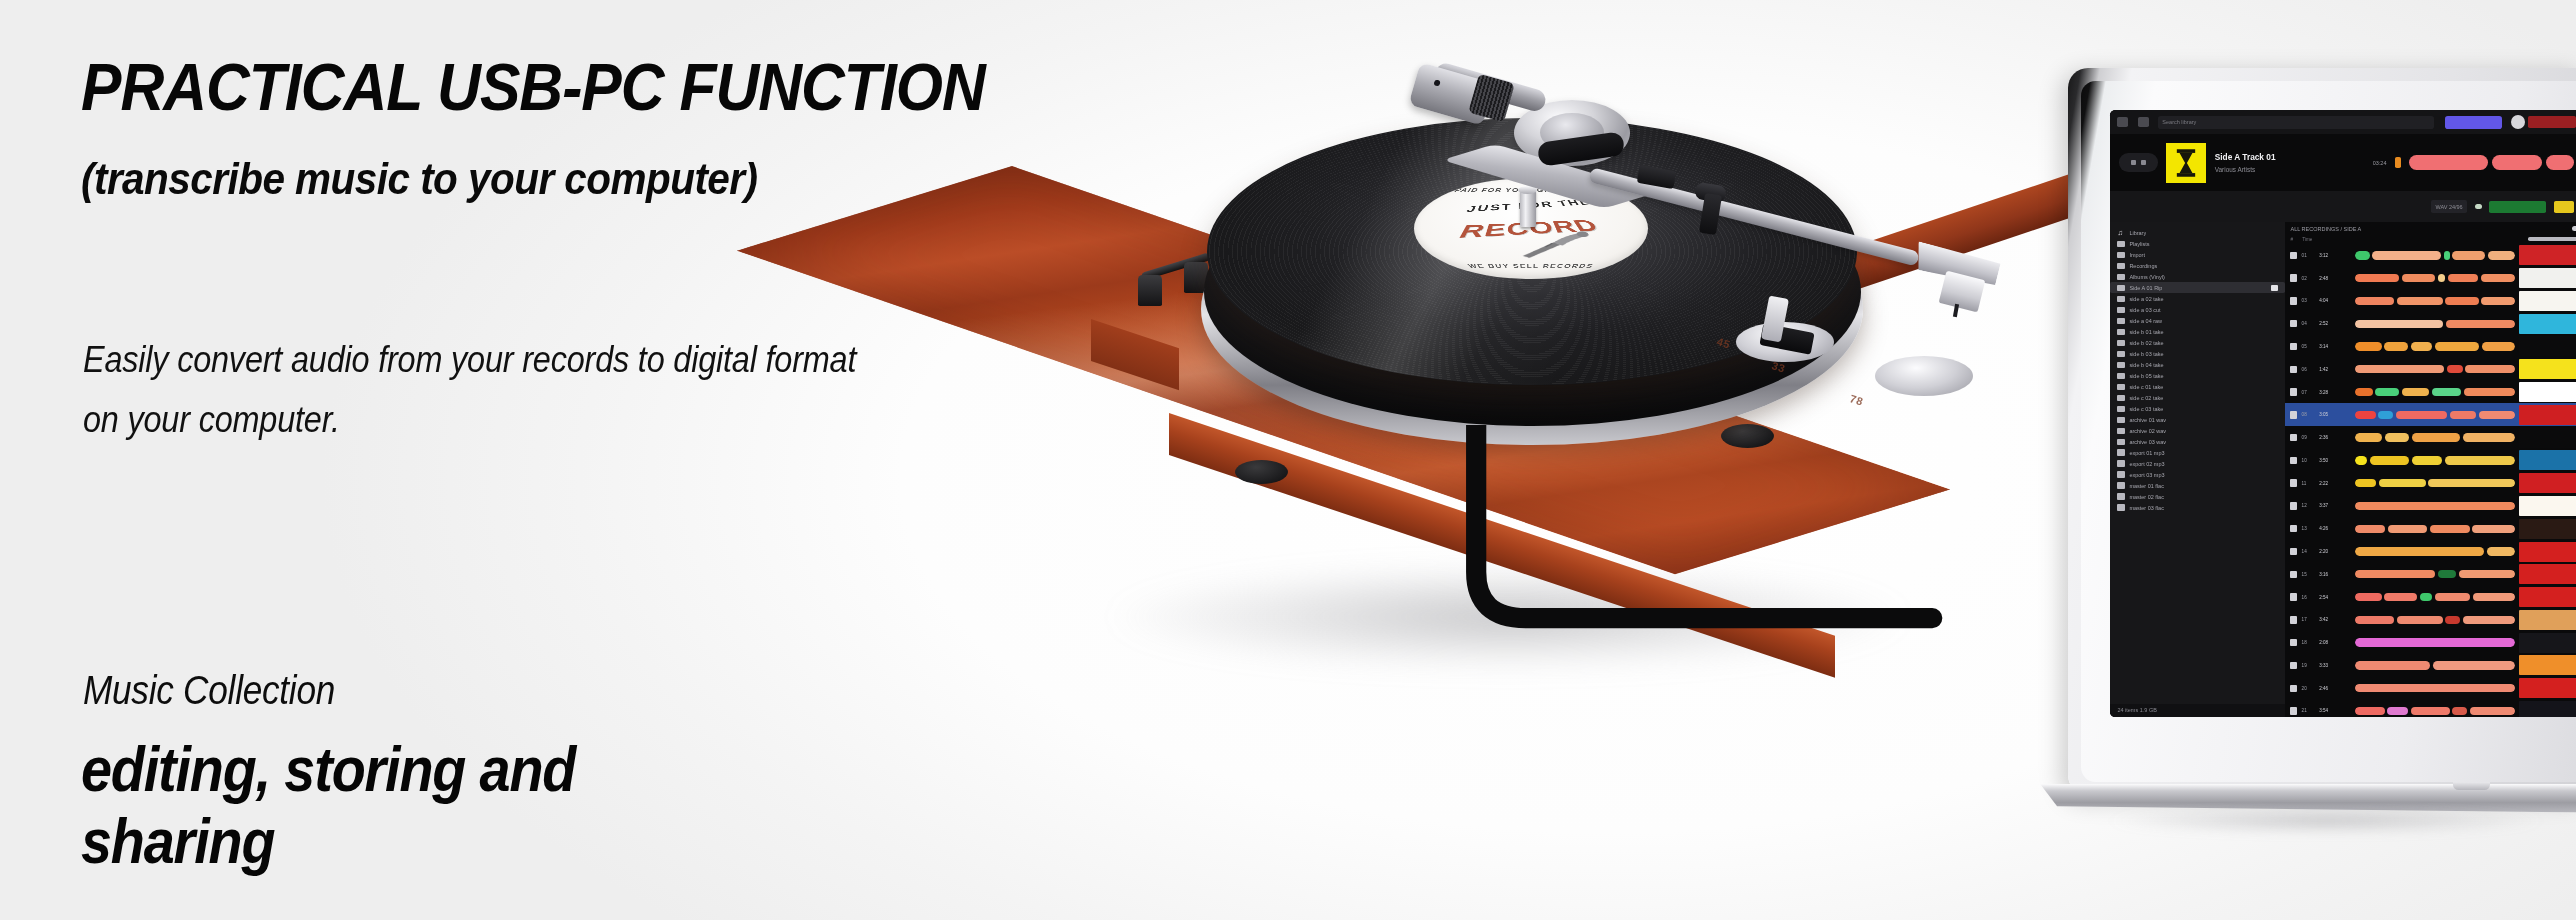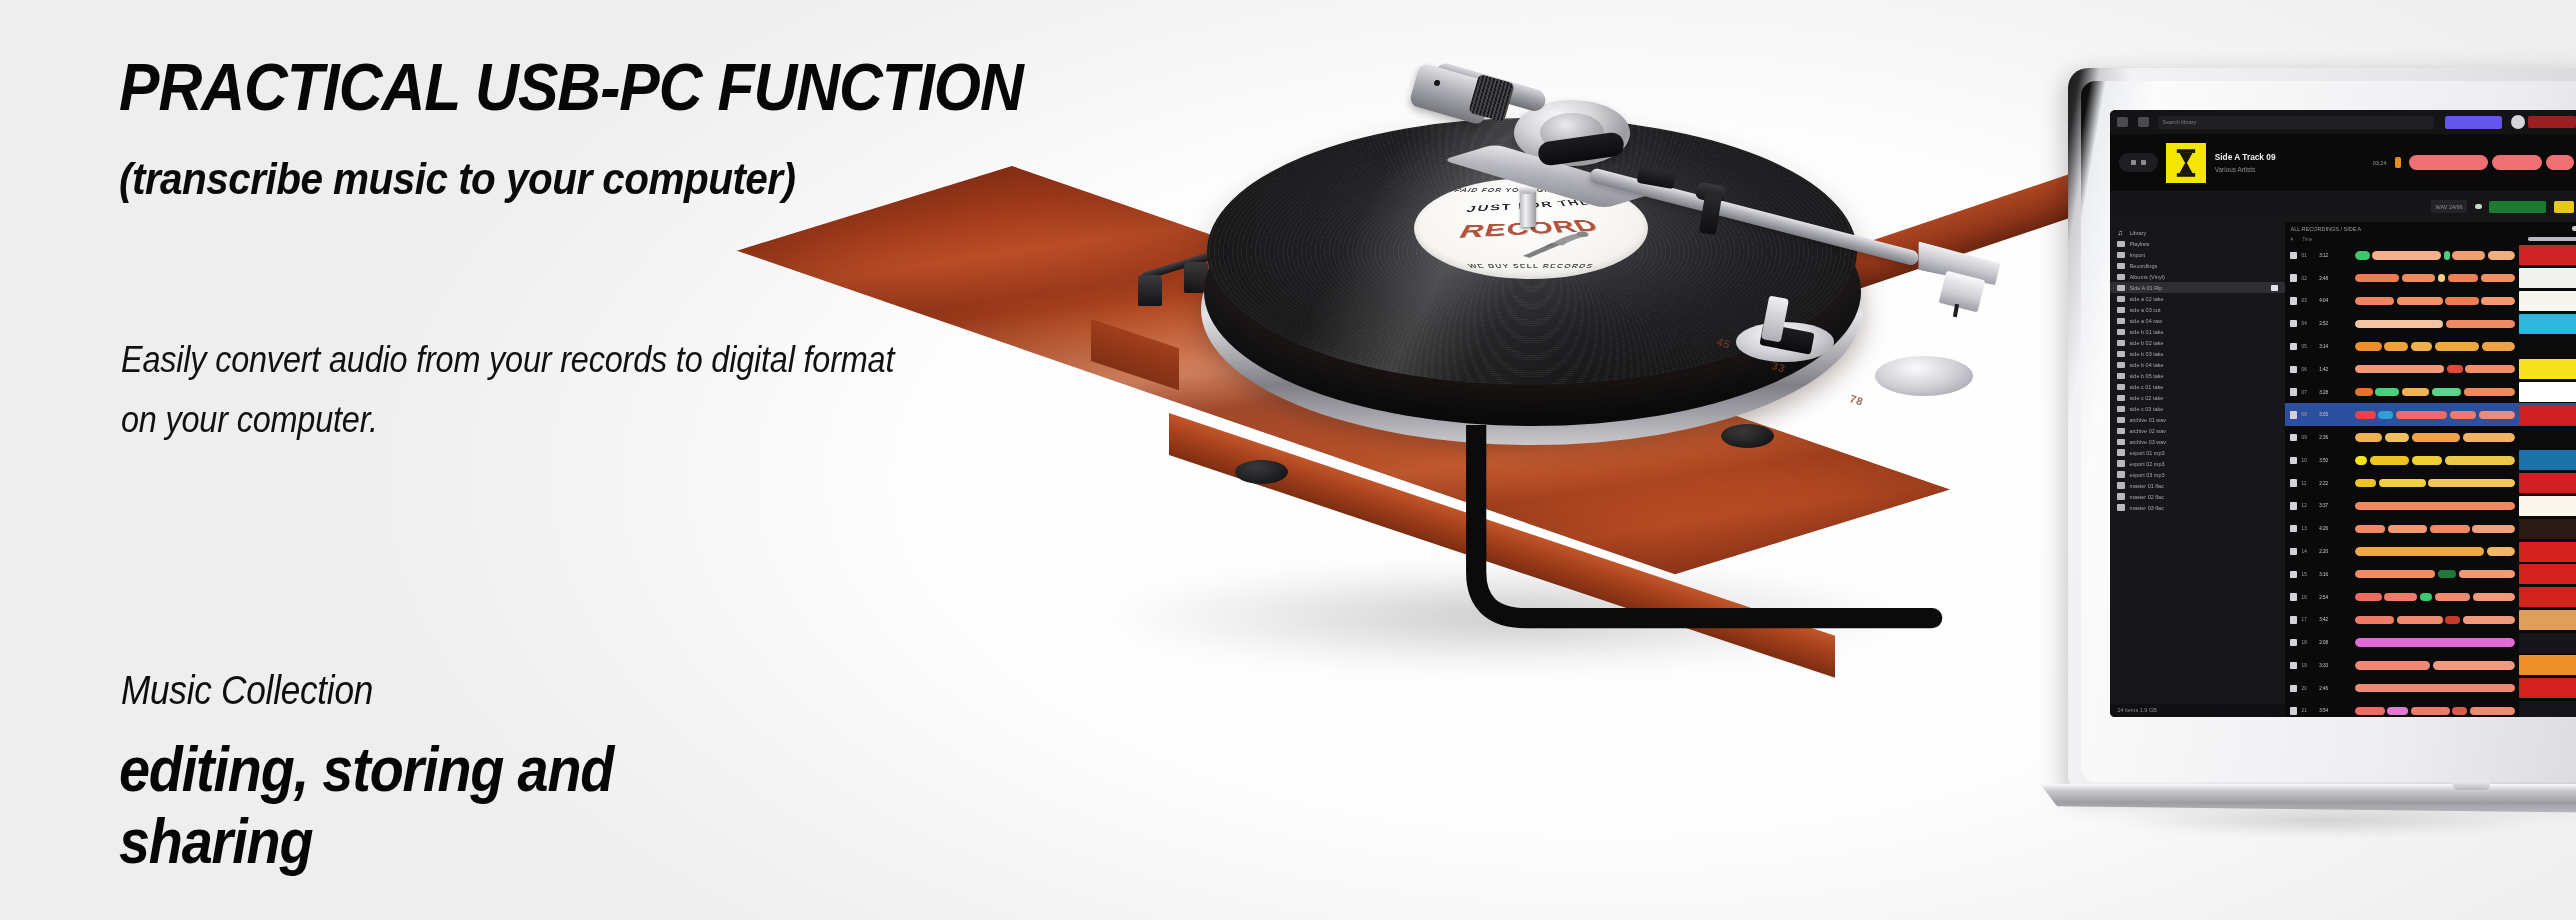--- a/index.html
+++ b/index.html
@@ -8,21 +8,21 @@
     background:#ffffff;
     font-family:"Liberation Sans", sans-serif;
   }
   #stage{position:relative;width:2576px;height:920px;overflow:hidden;
     background:
       radial-gradient(ellipse 1288px 644px at 1610px 478px, #ffffff 0%, #fdfdfd 55%, #f4f4f4 80%, #eeeeee 100%),
       linear-gradient(180deg,#ffffff 0%,#fbfbfb 62%,#f2f2f2 100%);
   }
 
   
-  .txtcol{position:absolute;left:81px;top:0;width:1030px;height:920px;margin-left:38px;}
+  .txtcol{position:absolute;left:81px;top:0;width:1030px;height:920px;}
   .h1{
     position:absolute;left:0;top:53px;width:1030px;
     font-size:67px;line-height:1.02;font-weight:800;font-style:italic;
     letter-spacing:-1.1px;color:#070707;
     transform:scaleX(.905);transform-origin:left top;white-space:nowrap;
   }
   .h2{
     position:absolute;left:0;top:155px;width:1030px;
     font-size:45px;line-height:1.05;font-weight:800;font-style:italic;
     letter-spacing:-0.6px;color:#0a0a0a;
@@ -484,21 +484,21 @@
             <i></i>
           </div>
           <div class="pl-art">
             <svg width="22" height="28" viewBox="0 0 24 30">
               <rect x="2" y="0" width="20" height="4" fill="#17170a"></rect>
               <rect x="2" y="26" width="20" height="4" fill="#17170a"></rect>
               <path d="M5 4 L19 4 L13 15 L19 26 L5 26 L11 15 Z" fill="#17170a"></path>
             </svg>
           </div>
           <div class="pl-meta">
-            <div class="pl-t1">Side A  Track 09</div>
+            <div class="pl-t1">Side A  Track 01</div>
             <div class="pl-t2">Various Artists</div>
           </div>
           <div class="pl-time">03:24</div>
           <div class="pl-orange"></div>
           <div class="pl-bars">
             <span style="width:79px"></span>
               <span style="width:50px"></span>
               <span style="width:28px"></span>
           </div>
         </div>

